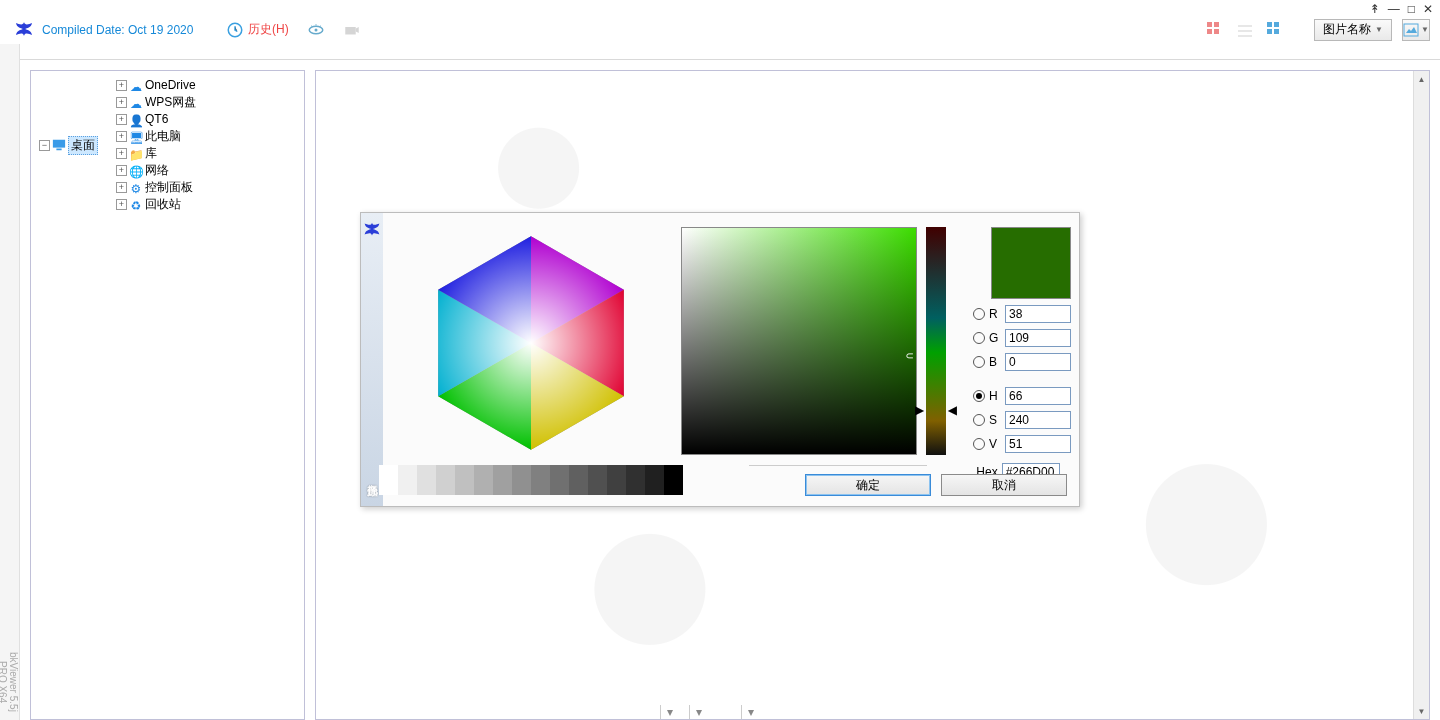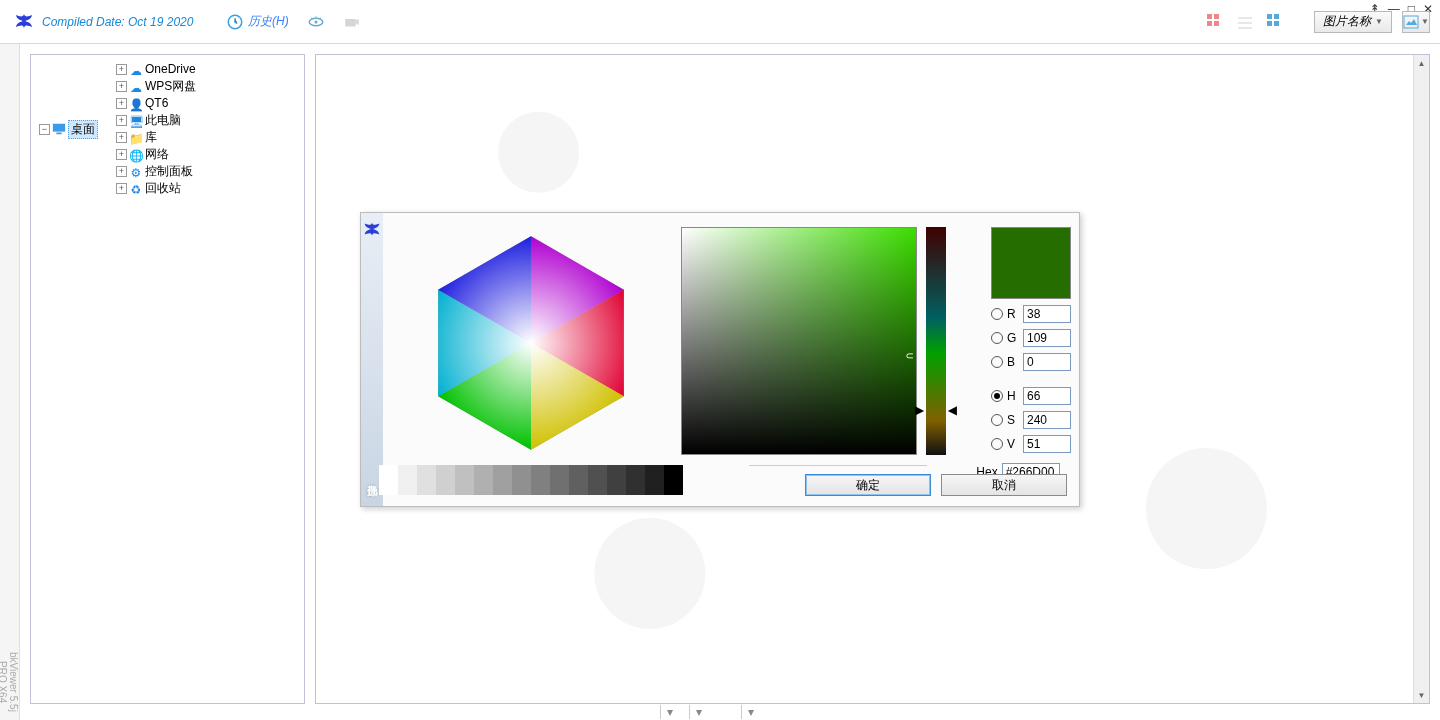--- a/index.html
+++ b/index.html
@@ -1,23 +1,23 @@
 <!DOCTYPE html>
 <html><head>
 <meta charset="utf-8">
 <style>
 * { box-sizing: border-box; margin: 0; padding: 0; font-family: "Segoe UI", Tahoma, sans-serif; font-size: 12px; }
 body { width: 1440px; height: 720px; background: #fff; overflow: hidden; position: relative; }
 
 
-.toolbar { height: 44px; position: relative; display: flex; align-items: center; padding: 12px 12px; border-bottom: 1px solid #d9d9d9; font-style: italic; }
+.toolbar { height: 60px; position: relative; display: flex; align-items: center; padding: 12px 12px; border-bottom: 1px solid #d9d9d9; }
 .brand { display: flex; align-items: center; gap: 6px; color: #1689d8; font-size: 12px; }
 .brand svg { width: 24px; height: 24px; }
 .toolbar-center { position: absolute; left: 226px; display: flex; align-items: center; gap: 18px; }
-.tb-item { display: flex; align-items: center; gap: 4px; color: #3b82f6; cursor: pointer; }
+.tb-item { display: flex; align-items: center; gap: 4px; color: #ef4444; cursor: pointer; }
 .tb-item svg { width: 18px; height: 18px; }
 .tb-right { position: absolute; right: 10px; display: flex; align-items: center; gap: 10px; }
 .tb-btn { display:inline-flex; align-items:center; justify-content:center; width:26px; height:22px; }
 .icon-group { display:flex; gap:4px; }
 .dropdown-btn { height: 22px; background: linear-gradient(#fafafa,#e9e9e9); border:1px solid #b8b8b8; padding: 0 8px; display:flex; align-items:center; gap:4px; cursor:pointer;margin-left:16px; }
 .small-btn { width:28px; height:22px; background: linear-gradient(#fafafa,#e9e9e9); border:1px solid #b8b8b8; display:flex; align-items:center; justify-content:center; }
 .winbtns { position:absolute; right:4px; top:2px; display:flex; gap:2px; font-family:monospace; font-size:11px; color:#333; }
 .winbtns span { padding:0 3px; cursor:pointer; }
 
 
@@ -61,21 +61,21 @@
 .sl-slider .bar { position:absolute; left:5px; top:0; width:20px; height:100%; background: linear-gradient(to bottom,#400000,#006060 40%,#00a000 55%,#806000 85%,#101010); }
 .sl-tri { position:absolute; font-size:12px; color:#000; }
 .sl-left { left:-6px; }
 .sl-right { right:-6px; }
 .right-col { width:106px; display:flex; flex-direction:column; gap:6px; }
 .swatch { width:80px; height:72px; background:#266d00; border:1px solid #888; align-self:flex-end; }
 .field-row { display:flex; align-items:center; gap:4px; justify-content:flex-end; }
 .field-row .radio { width:12px; height:12px; border:1px solid #555; border-radius:50%; display:inline-flex; align-items:center; justify-content:center; }
 .field-row .radio.checked::after { content:""; width:6px; height:6px; background:#000; border-radius:50%; }
 .field-row label { width:12px; }
-.field-row input { width:48px; height:18px; border:1px solid #7a9ac0; padding:0 3px; font-size:12px; }
+.field-row input { width:66px; height:18px; border:1px solid #7a9ac0; padding:0 3px; font-size:12px; }
 .hex-row { display:flex; align-items:center; gap:4px; justify-content:center; margin-top:4px; }
 .hex-row input { width:58px; height:18px; border:1px solid #7a9ac0; padding:0 3px; font-size:12px; }
 
 .dialog-buttons { position:absolute; right:12px; bottom:10px; display:flex; gap:10px; }
 .dlg-btn { width:126px; height:22px; border:1px solid #8a8a8a; background:linear-gradient(#f6f6f6,#e4e4e4); cursor:pointer; }
 .dlg-btn.primary { border:1px solid #3a8bd8; box-shadow: inset 0 0 0 1px #8cc3f0; }
 .hr { position:absolute; left:388px; right:152px; bottom:40px; height:1px; background:#ccc; }
 
 .status-strip { position:absolute; left:660px; right:560px; bottom:0; height:16px; font-size:11px; color:#888; display:flex; gap:10px; align-items:center; }
 .status-strip span { border-left:1px solid #ccc; padding:0 6px; }

